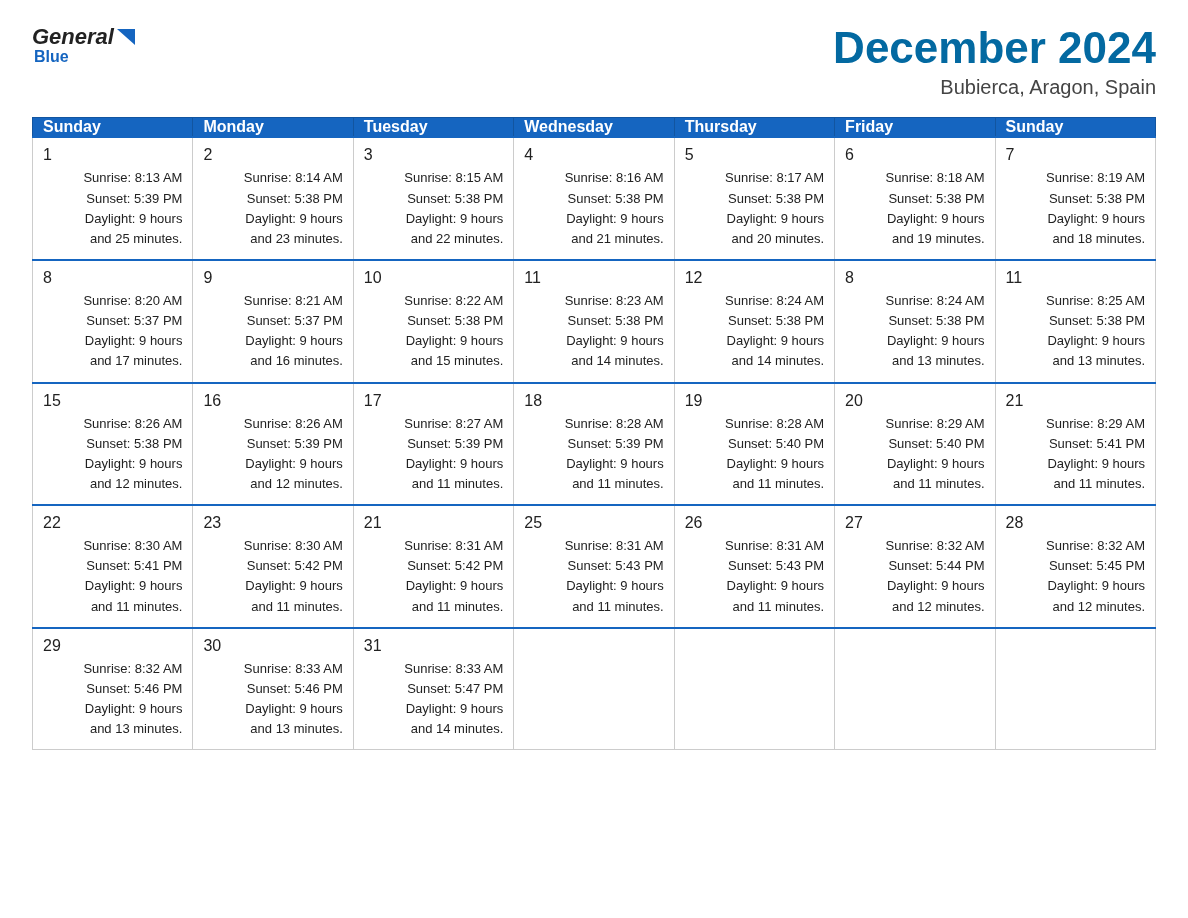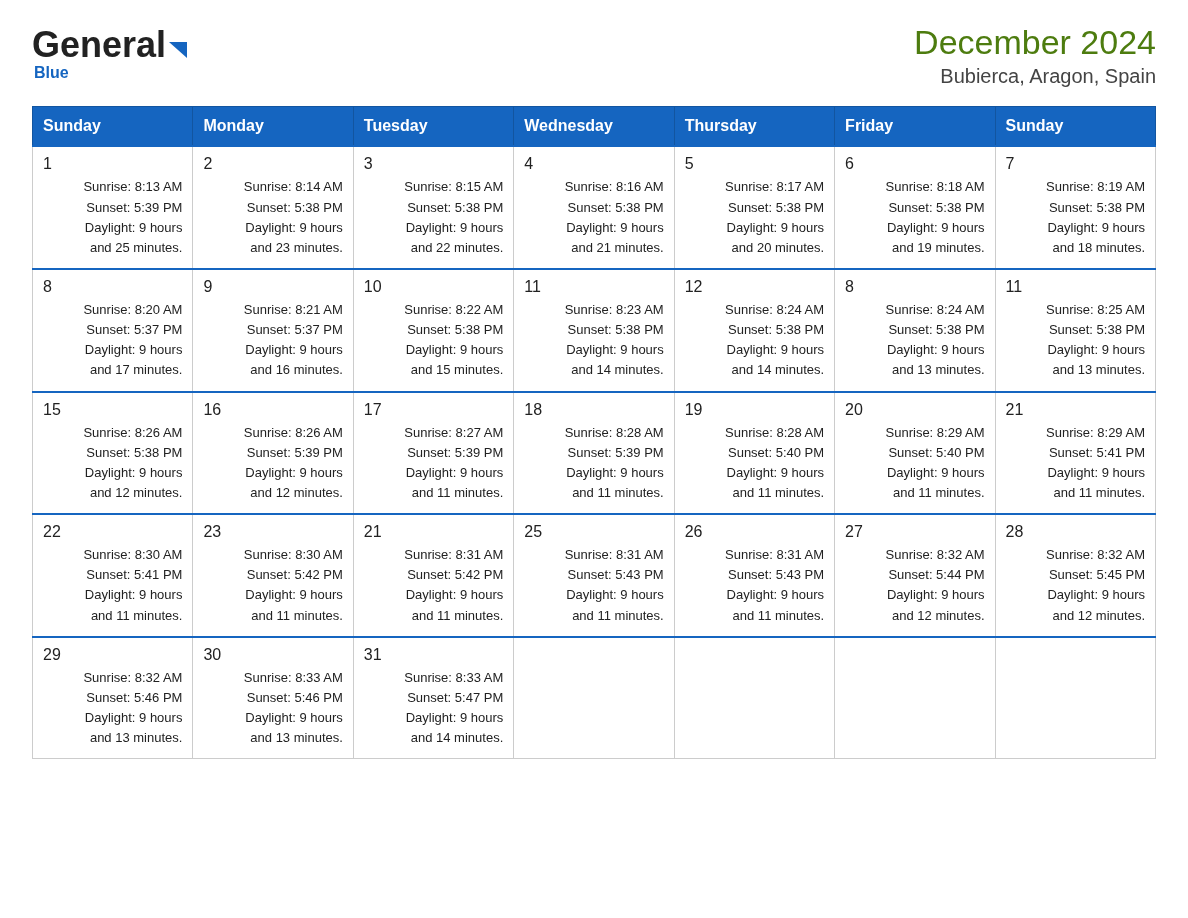--- a/index.html
+++ b/index.html
@@ -16,44 +16,44 @@
       justify-content: space-between;
       align-items: flex-start;
       margin-bottom: 18px;
     }
 
     .title-section {
       text-align: right;
     }
 
     .month-title {
-      font-size: 34px;
-      font-weight: normal;
-      color: #4d7c0f;
+      font-size: 44px;
+      font-weight: bold;
+      color: #0369a1;
       line-height: 1.1;
     }
 
     .location {
       font-size: 20px;
       color: #444;
       margin-top: 4px;
     }
 
     .calendar {
       width: 100%;
       border-collapse: collapse;
       border: 1px solid #bbb;
     }
 
     .calendar th {
       background: #1565c0;
       color: #fff;
       font-size: 16px;
       font-weight: 600;
-      padding: 10px 10px;
+      padding: 0 10px;
       text-align: left;
       border: 1px solid #1255a0;
     }
 
     .calendar td {
       vertical-align: top;
       padding: 8px 10px 10px 10px;
       border: 1px solid #ccc;
       border-top: 2px solid #1565c0;
       font-size: 13.5px;
@@ -82,23 +82,24 @@
     }
 
     .logo-wrapper {
       display: flex;
       flex-direction: column;
     }
 
     .logo-line1 {
       display: flex;
       align-items: center;
-      font-size: 36px;
+      font-size: 22px;
       font-weight: bold;
       color: #222;
+      font-style: italic;
     }
 
     .logo-triangle {
       display: inline-block;
       margin-left: 3px;
       margin-bottom: -2px;
     }
 
     .logo-line2 {
       font-size: 16px;

